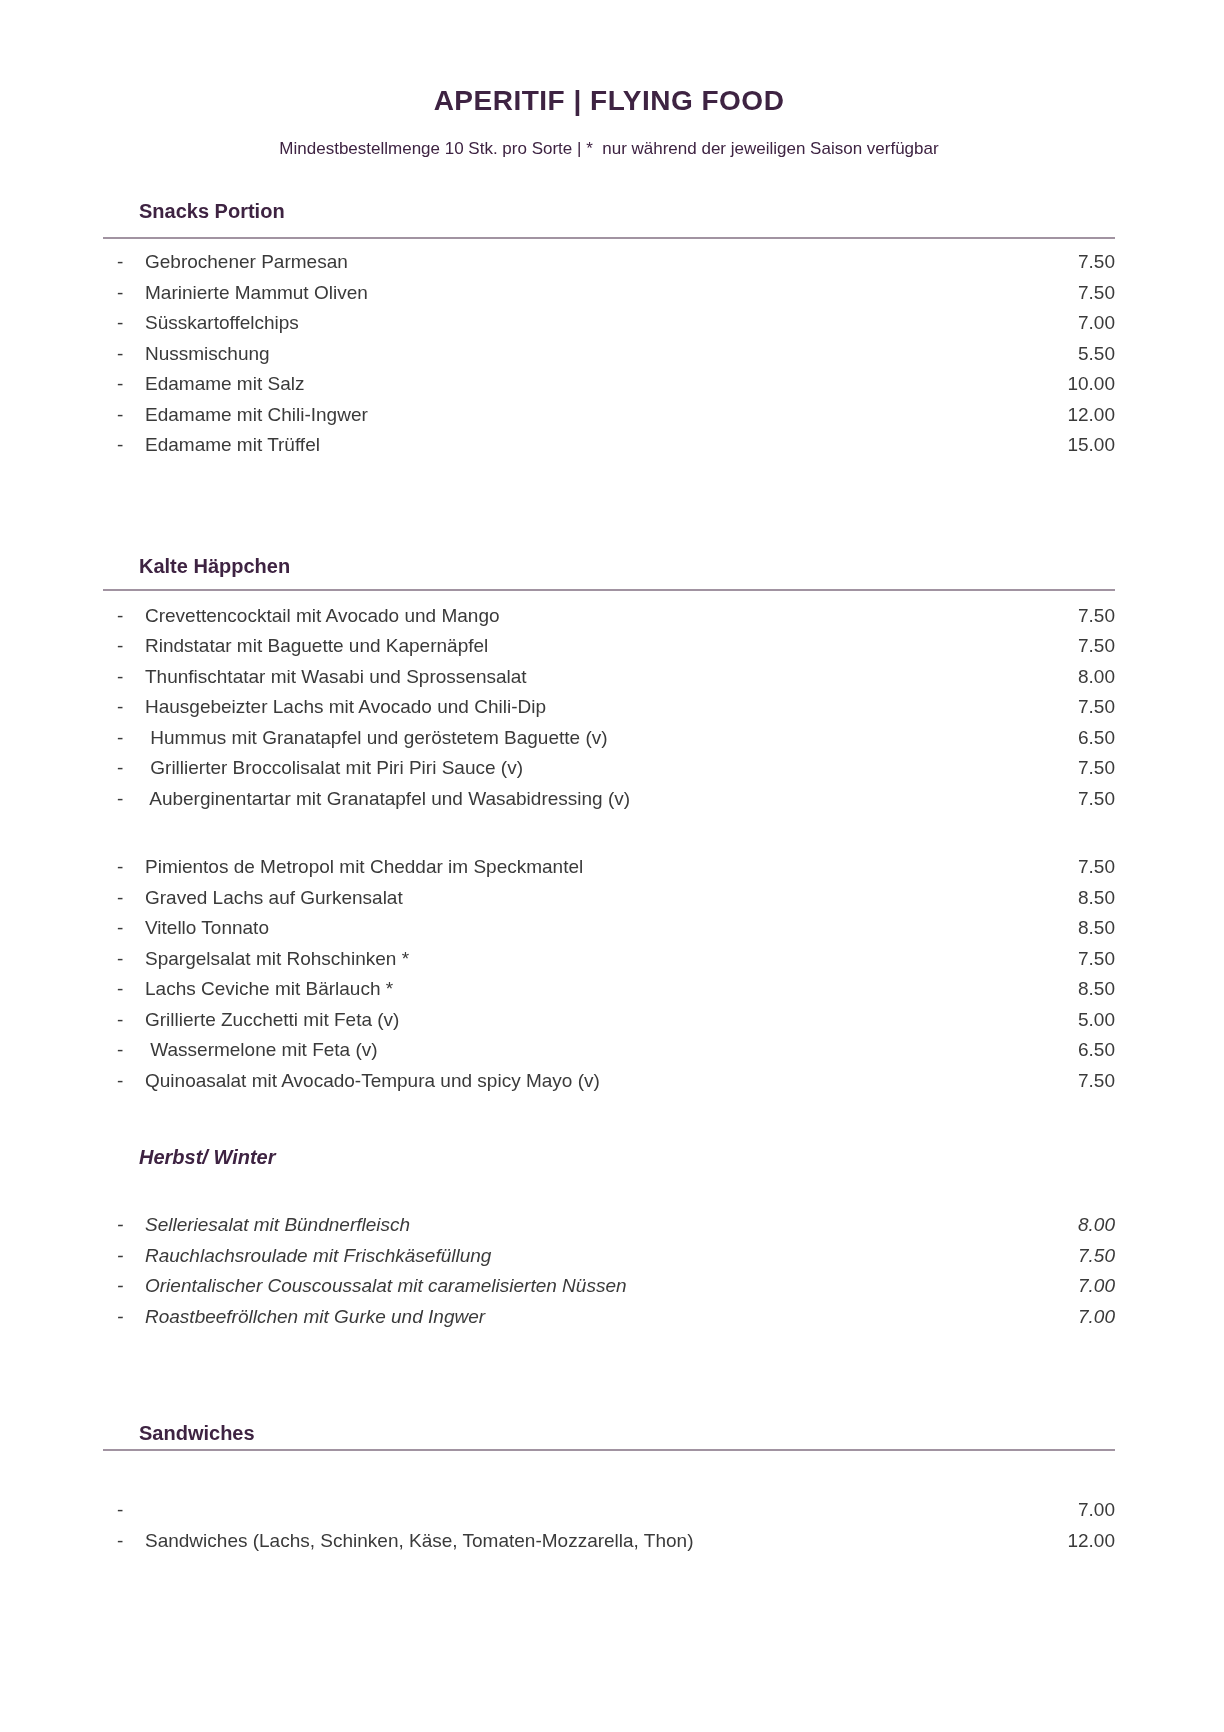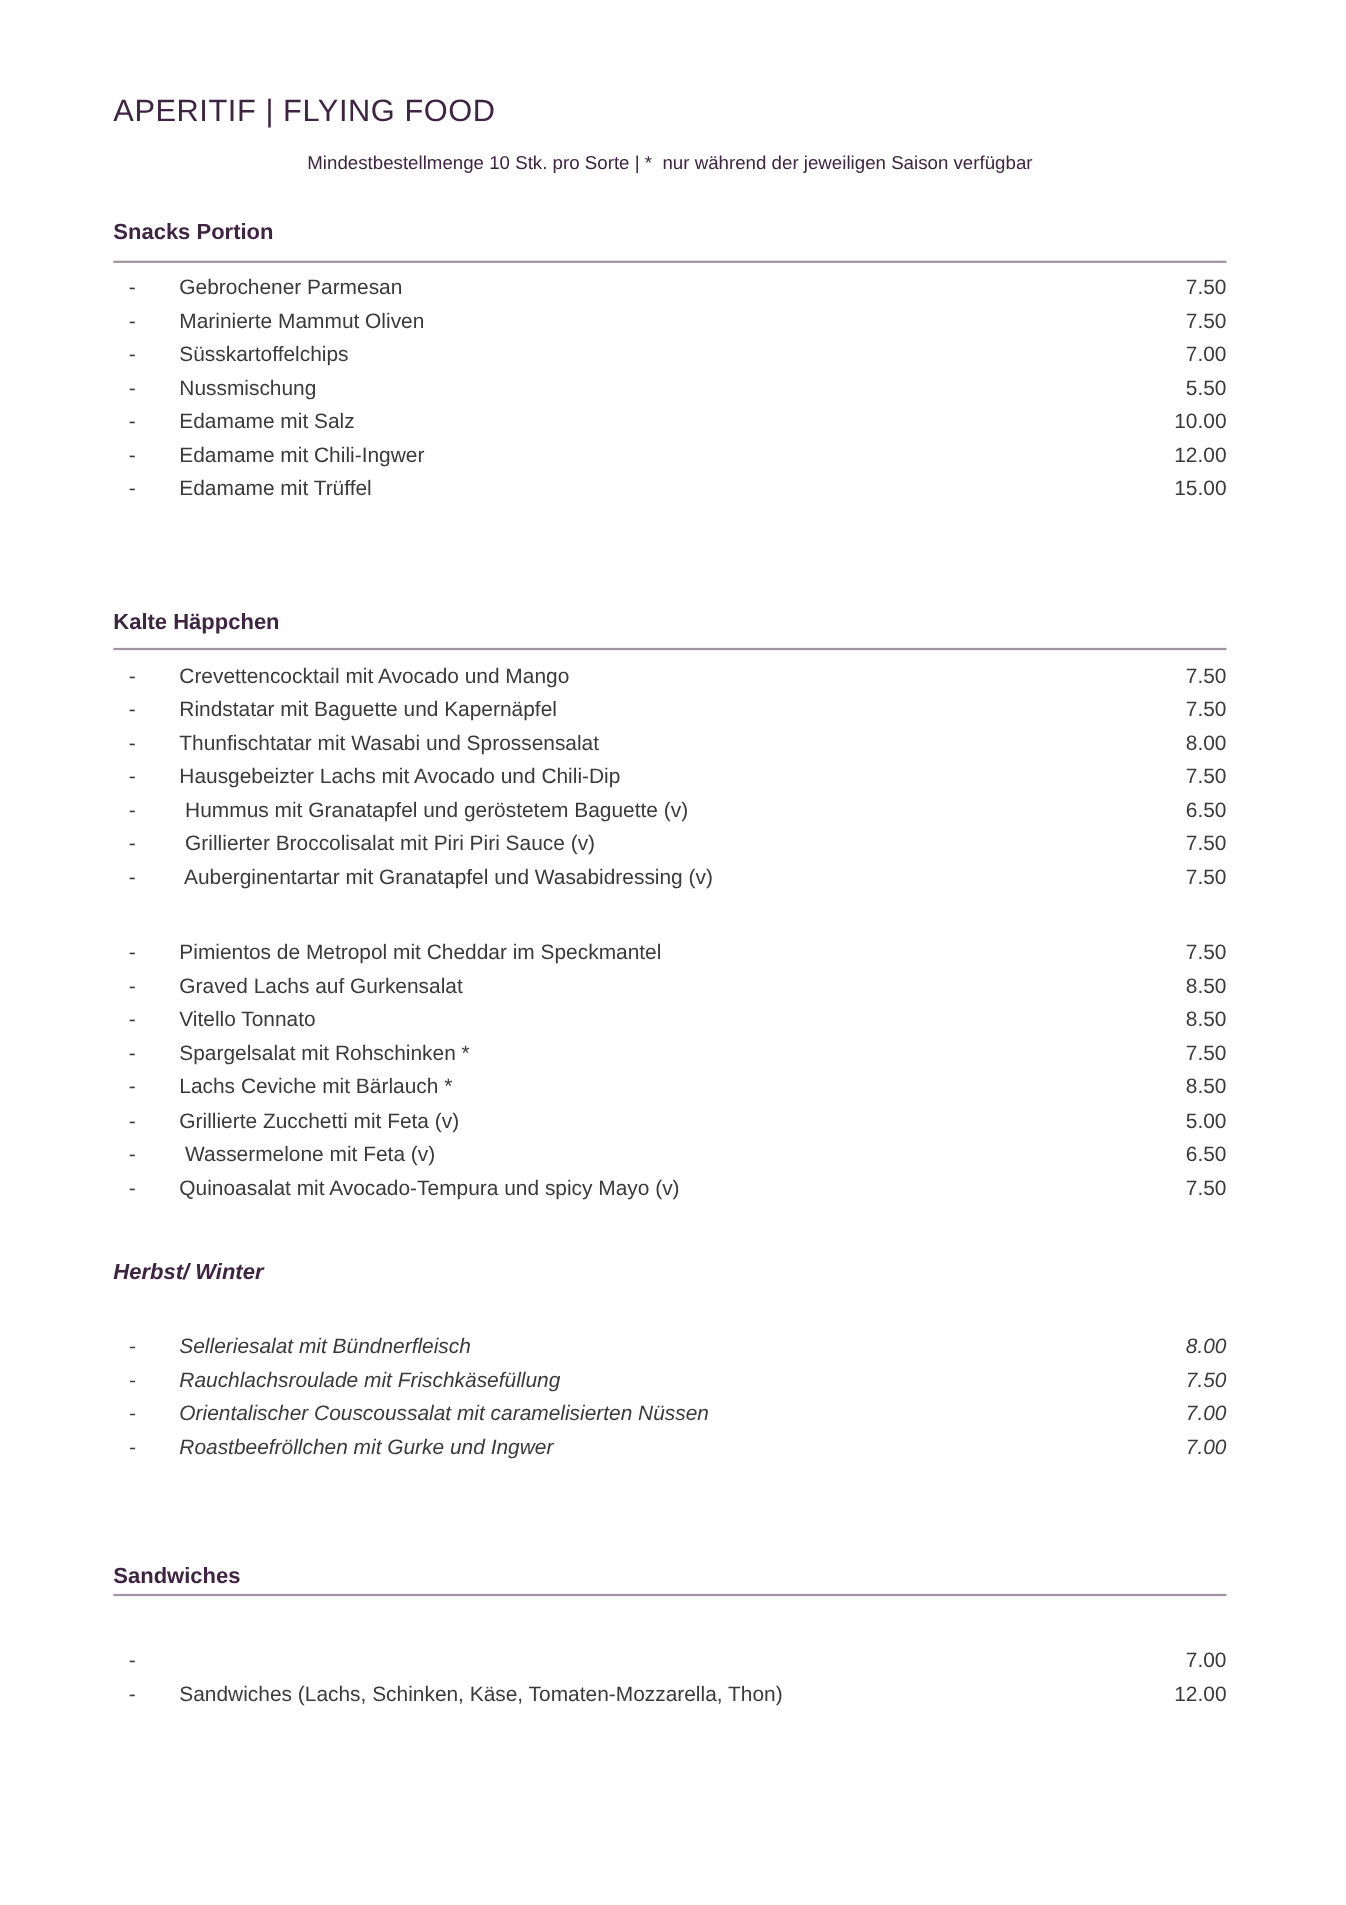--- a/index.html
+++ b/index.html
@@ -14,22 +14,23 @@
     color: #3a3a3a;
     overflow: hidden;
   }
   .page {
     box-sizing: border-box;
     width: 1224px;
     height: 1732px;
     padding: 84px 109px 0 103px;
   }
   .page-title {
+    text-align: center;
     font-size: 28px;
-    font-weight: normal;
+    font-weight: bold;
     color: #3e2342;
     letter-spacing: 0.5px;
     line-height: 34px;
     white-space: pre;
   }
   .page-subtitle {
     text-align: center;
     font-size: 17px;
     font-weight: normal;
     color: #3e2342;
@@ -37,20 +38,21 @@
     margin-top: 20px;
     white-space: pre;
   }
   .menu-section { }
   .section-heading {
     font-size: 20px;
     font-weight: bold;
     color: #3e2342;
     line-height: 26px;
     white-space: pre;
+    margin-left: 36px;
   }
   .section-divider {
     height: 2px;
     background: #a193a1;
     width: 100%;
   }
   .items { }
   .menu-item-row {
     display: flex;
     align-items: baseline;
@@ -60,21 +62,20 @@
   }
   .item-dash {
     display: inline-block;
     width: 28px;
     padding-left: 14px;
     box-sizing: content-box;
     flex: 0 0 auto;
   }
   .item-label {
     white-space: pre;
-    margin-left: 18px;
   }
   .item-price {
     margin-left: auto;
     text-align: center;
     white-space: pre;
   }
   
   .menu-section:nth-child(1) { margin-top: 38px; }
   .menu-section:nth-child(2) { margin-top: 92px; }
   .menu-section:nth-child(3) { margin-top: 38px; }

